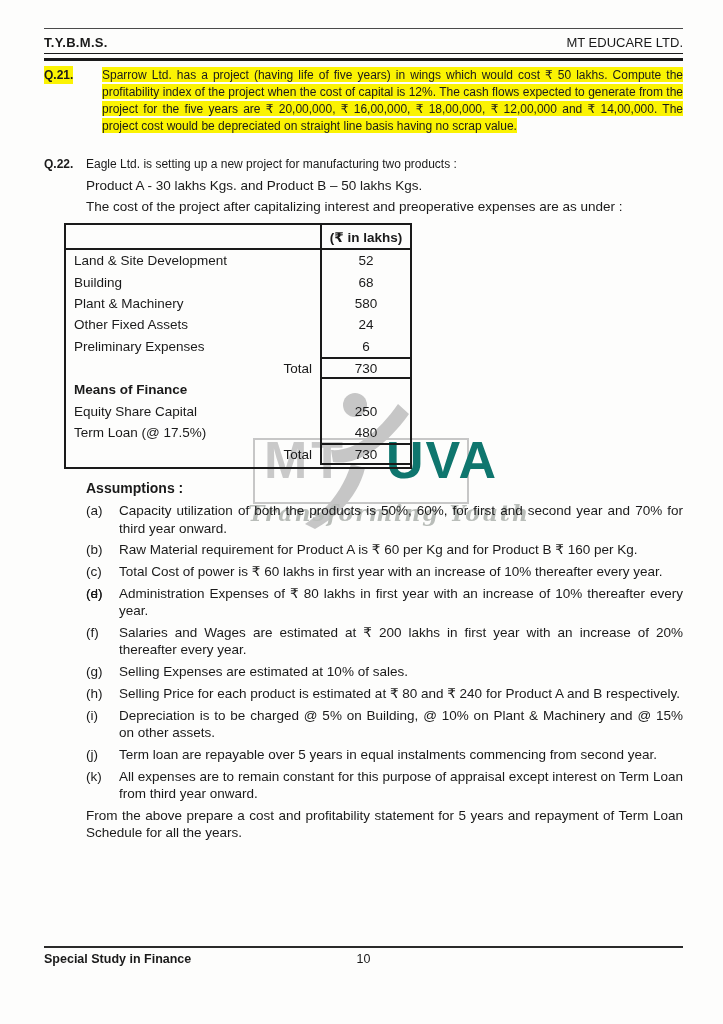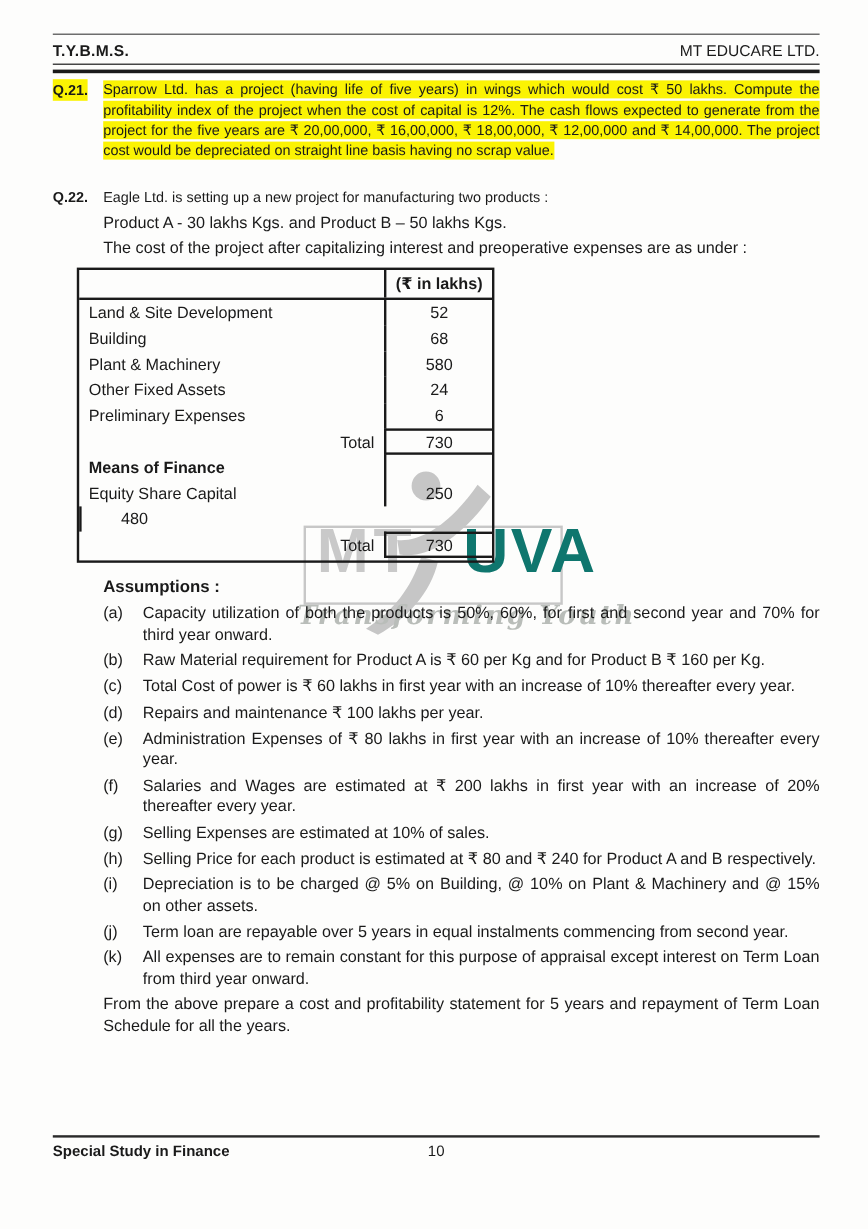--- a/index.html
+++ b/index.html
@@ -20,21 +20,21 @@
 
   
   .content{position:relative;z-index:1;padding:28px 40px 0 44px;}
   .top-rule{border-top:1.5px solid #4a4a4a;margin-bottom:4px;}
   .header-row{display:flex;justify-content:space-between;align-items:baseline;font-size:13px;padding:2px 0 3px 0;}
   .h-left{font-weight:bold;letter-spacing:0.3px;}
   .header-rule{height:4px;border-top:1.5px solid #1a1a1a;border-bottom:3px solid #1a1a1a;margin-bottom:5px;}
 
   .q{position:relative;padding-left:42px;font-size:12px;line-height:17.3px;}
   .qnum{position:absolute;left:0;top:0;font-weight:bold;}
-  .justify{text-align:justify;}
+  .justify{text-align:justify;margin-left:16px;}
   .hl{background:#fbf303;padding:0.5px 0;}
   .q21{margin-top:4px;}
   .q22{margin-top:21px;}
   .qline{margin-left:42px;font-size:13.5px;line-height:17.3px;margin-top:3.5px;}
 
   
   .ctable{margin:8px 0 0 20px;width:344px;border:2px solid #1a1a1a;font-size:13.5px;padding-bottom:2px;background:transparent;}
   .tr{display:flex;height:21.4px;}
   .td-l{flex:1;padding-left:8px;display:flex;align-items:center;}
   .td-r{width:88px;border-left:2px solid #1a1a1a;display:flex;align-items:center;justify-content:center;}
@@ -125,20 +125,21 @@
       </div>
       <div class="tr">
         <div class="td-l bold">Means of Finance</div>
         <div class="td-r"></div>
       </div>
       <div class="tr">
         <div class="td-l">Equity Share Capital</div>
         <div class="td-r">250</div>
       </div>
       <div class="tr">
+        <div class="td-l">Term Loan (@ 17.5%)</div>
         <div class="td-r">480</div>
       </div>
       <div class="tr total-row">
         <div class="td-l t-label">Total</div>
         <div class="td-r">730</div>
       </div>
     </div>
 
     <div class="assump-head">Assumptions :</div>
 
@@ -149,21 +150,20 @@
     <div class="aitem">
       <span class="alabel">(b)</span>
       <span>Raw Material requirement for Product A is ₹ 60 per Kg and for Product B ₹ 160 per Kg.</span>
     </div>
     <div class="aitem">
       <span class="alabel">(c)</span>
       <span>Total Cost of power is ₹ 60 lakhs in first year with an increase of 10% thereafter every year.</span>
     </div>
     <div class="aitem">
       <span class="alabel">(d)</span>
-      <span>Repairs and maintenance ₹ 100 lakhs per year.</span>
     </div>
     <div class="aitem">
       <span class="alabel">(e)</span>
       <span>Administration Expenses of ₹ 80 lakhs in first year with an increase of 10% thereafter every year.</span>
     </div>
     <div class="aitem">
       <span class="alabel">(f)</span>
       <span>Salaries and Wages are estimated at ₹ 200 lakhs in first year with an increase of 20% thereafter every year.</span>
     </div>
     <div class="aitem">

